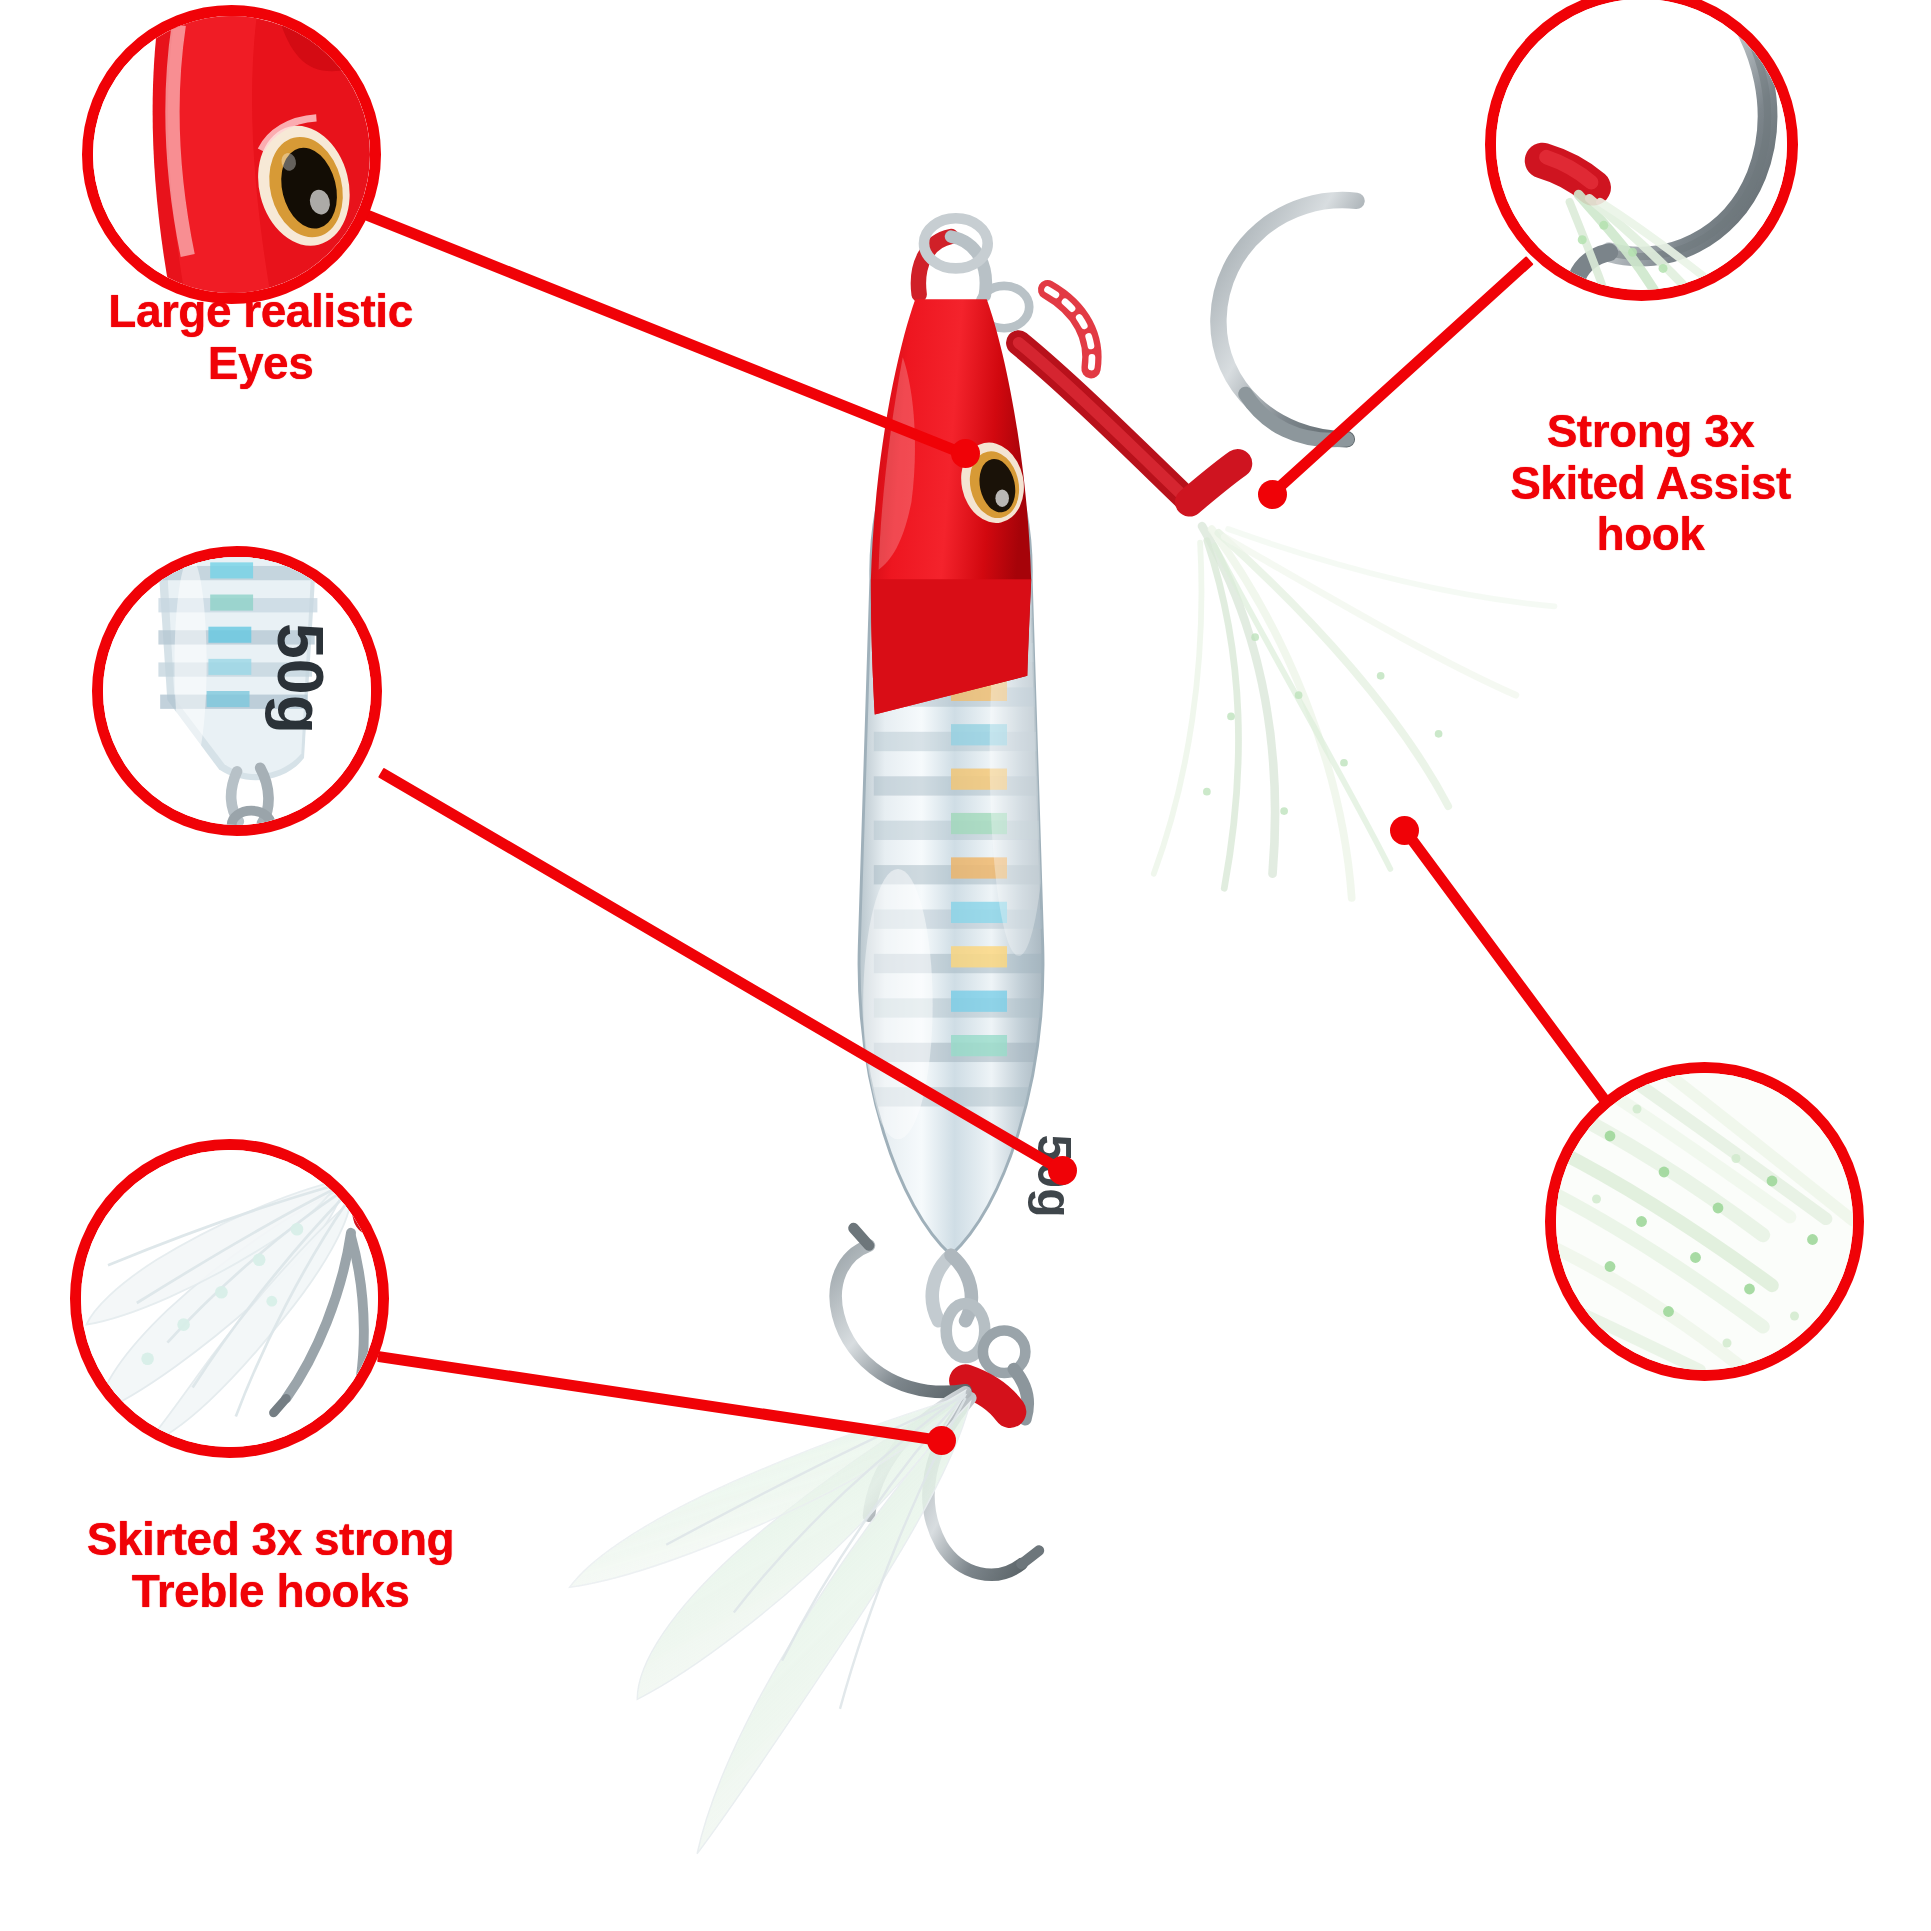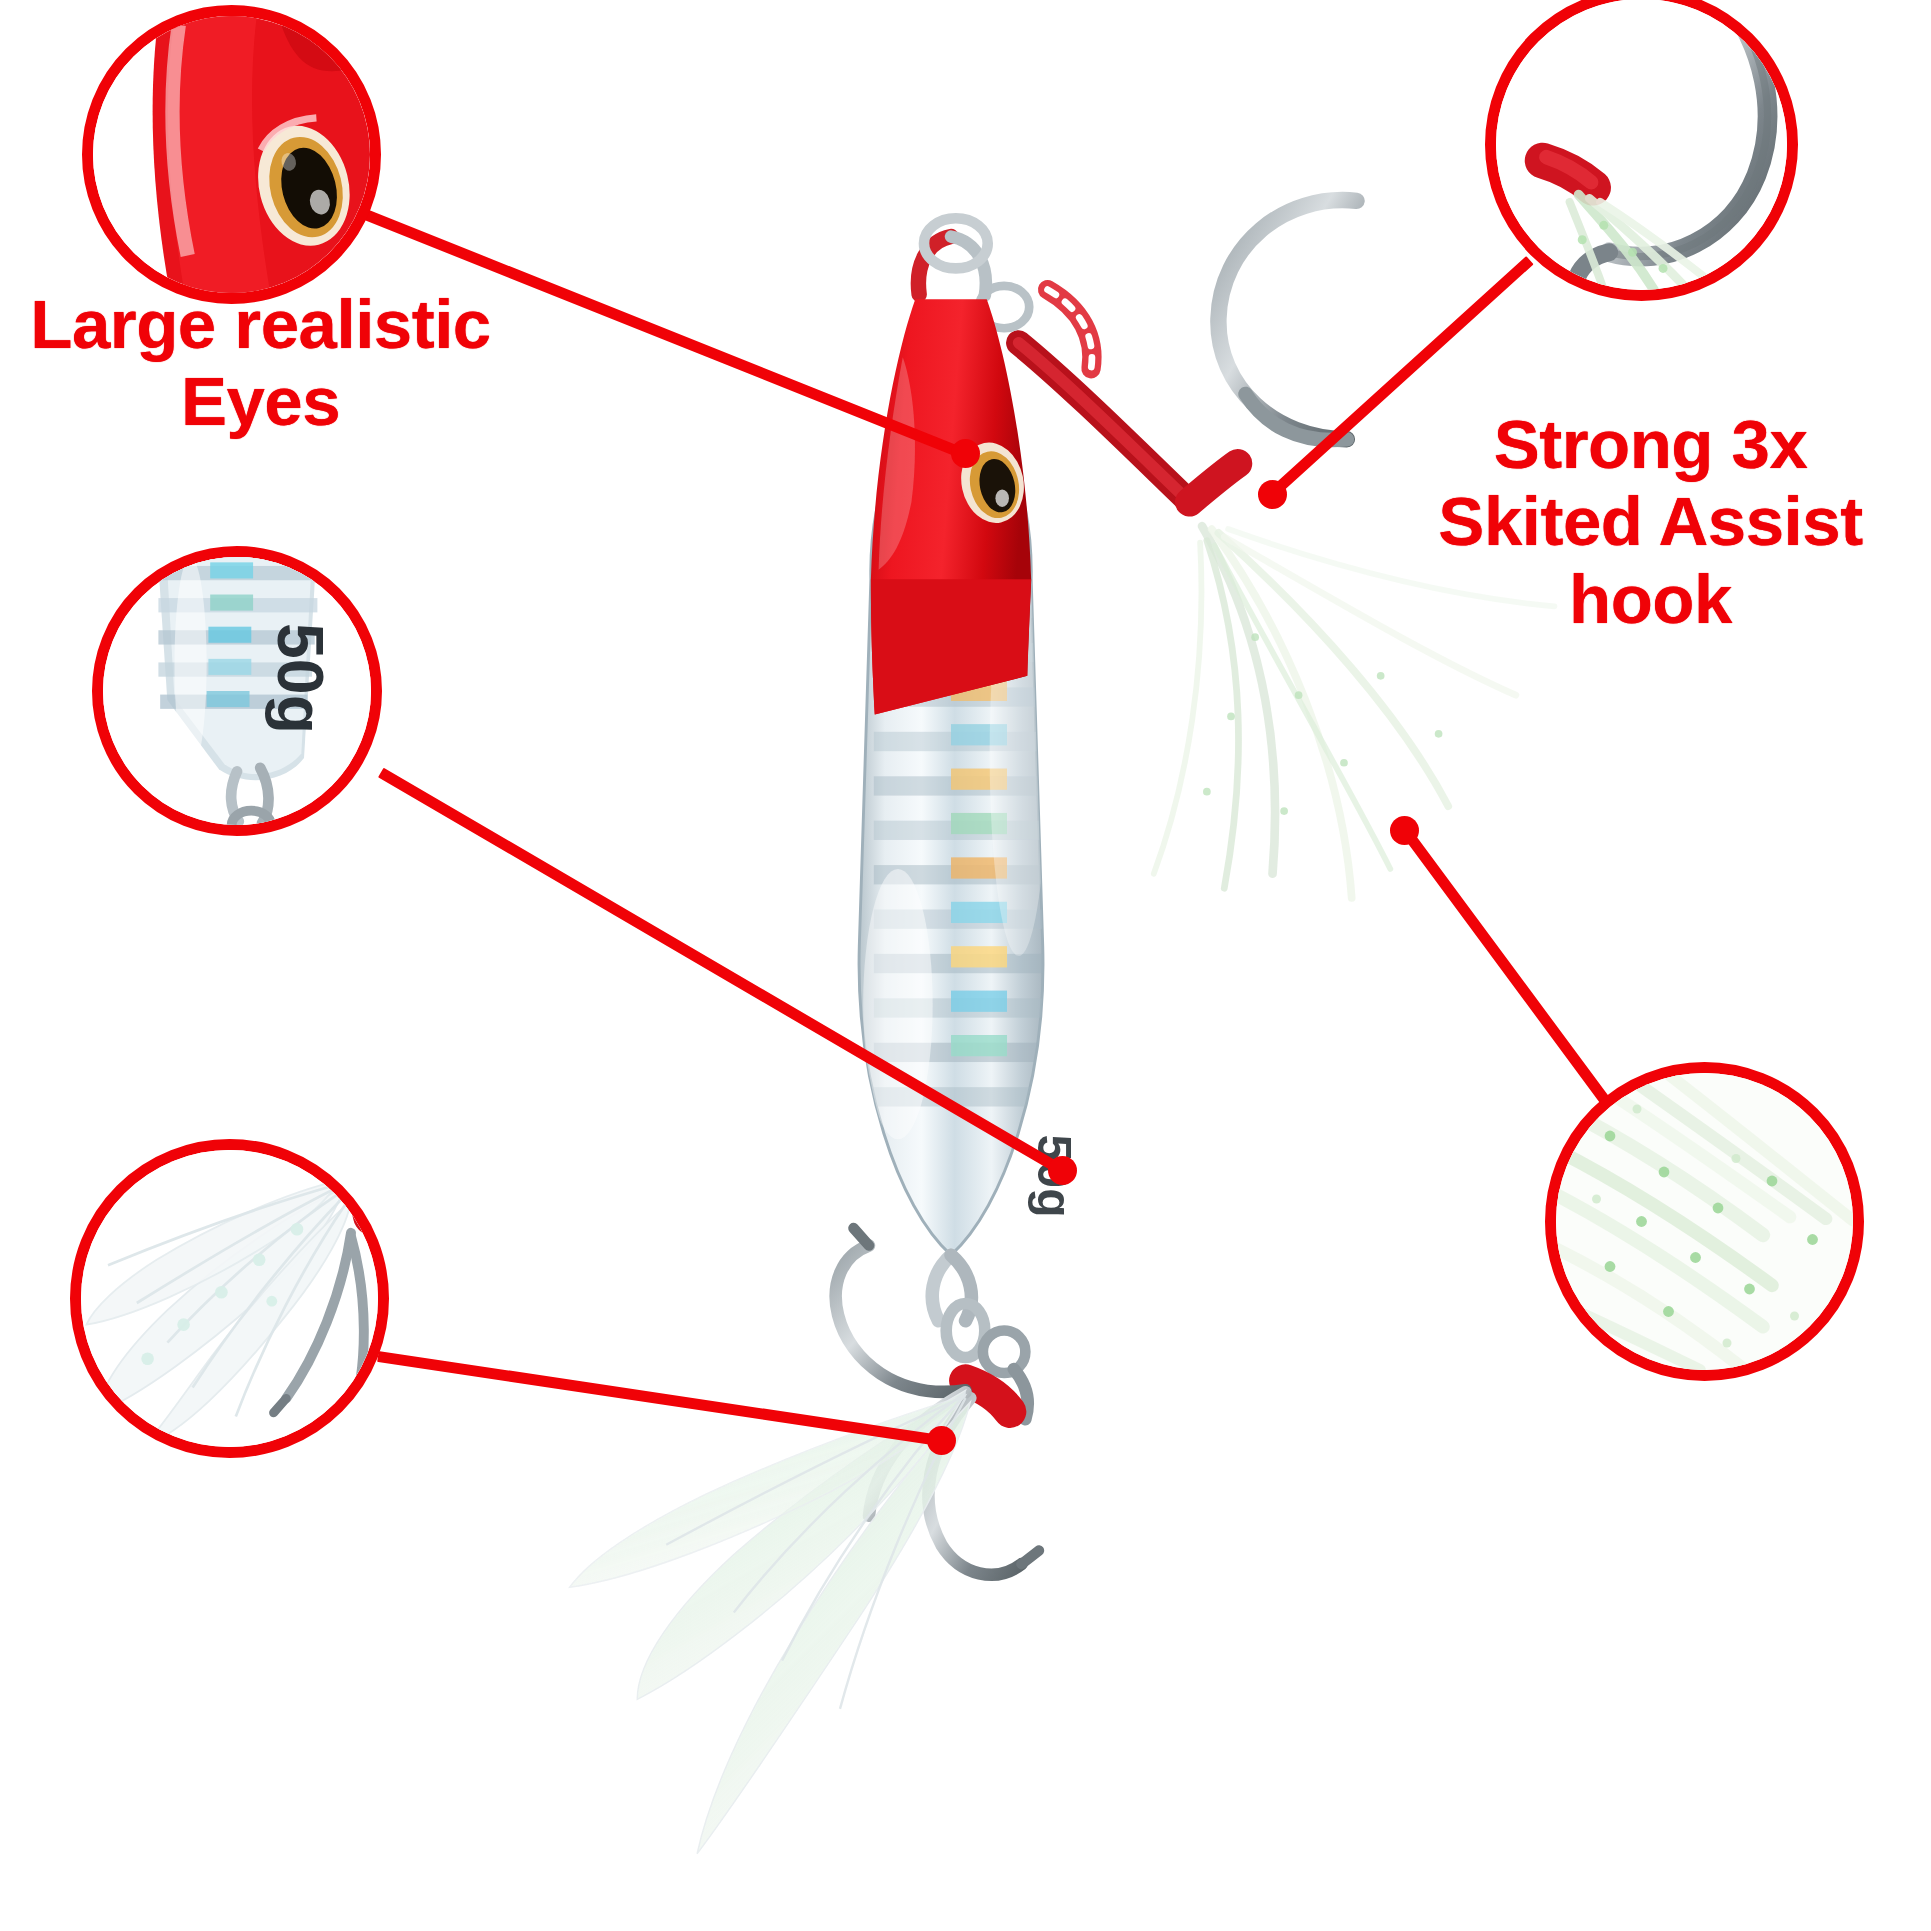--- a/index.html
+++ b/index.html
@@ -9,21 +9,21 @@
     font-family:"Liberation Sans","DejaVu Sans",sans-serif;
     background:#ffffff;
   }
   .stage{position:absolute;left:0;top:0;width:1931px;height:1931px;}
 
   
   .label{
     position:absolute;
     color:#f00207;
     font-weight:bold;
-    font-size:69px;
+    font-size:46px;
     line-height:1.12;
     text-align:center;
     letter-spacing:-0.5px;
     white-space:pre-line;
     text-shadow:0 0 1px #f00207;
   }
 
   
   .leader{position:absolute;background:#f00207;transform-origin:0 50%;height:10.6px;border-radius:1px;}
   .dot{position:absolute;width:29px;height:29px;border-radius:50%;background:#f00207;}
@@ -381,15 +381,17 @@
 
   <div class="label" style="left:29px;top:286px;width:463px;">Large realistic
 Eyes</div>
 
 
   <div class="label" style="left:1390px;top:406px;width:521px;">Strong 3x
 Skited Assist
 hook</div>
 
 
+  <div class="label" style="left:14.5px;top:1514px;width:512px;">Skirted 3x strong
+Treble hooks</div>
 
 </div>
 
 
 </body></html>

